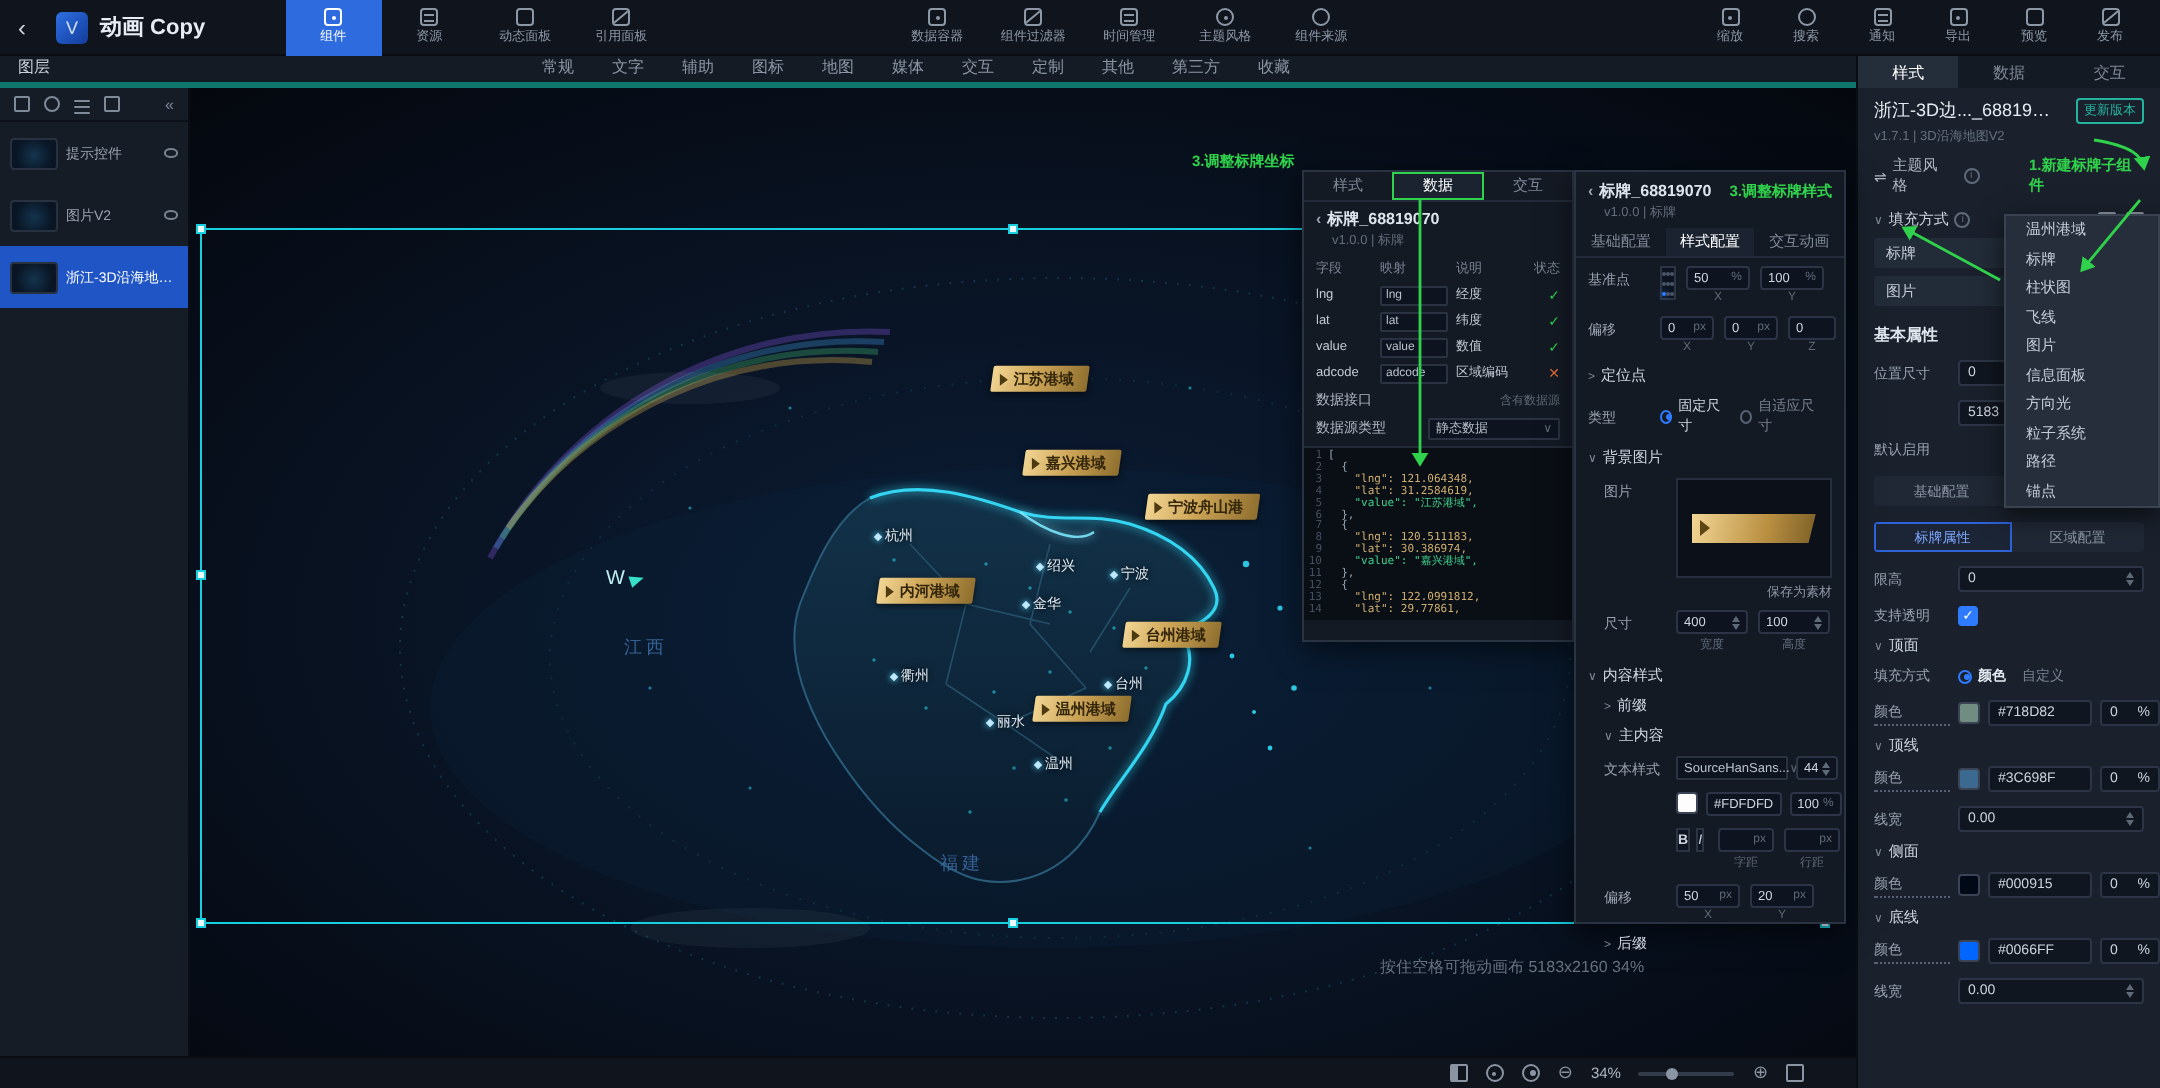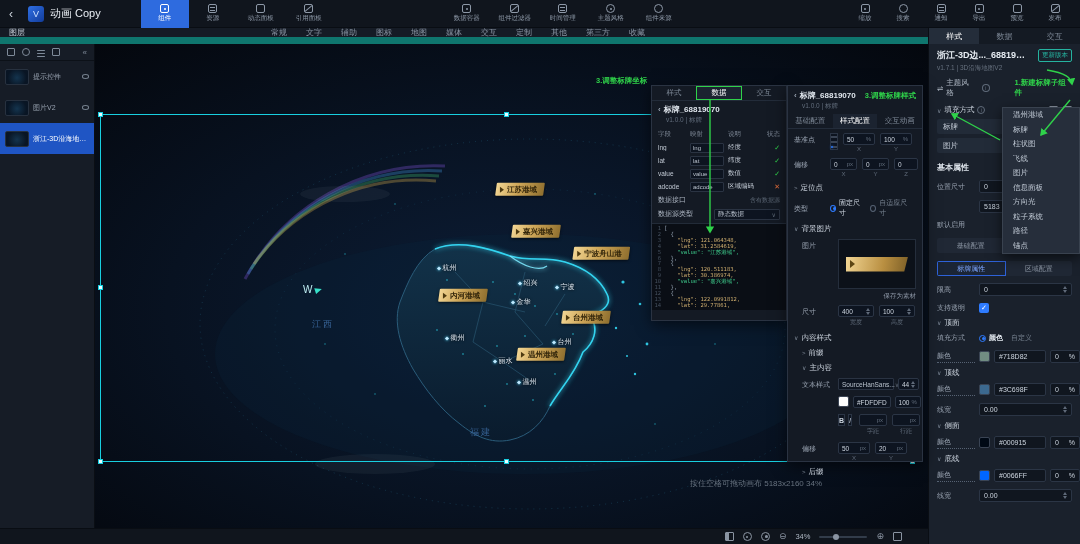--- a/index.html
+++ b/index.html
@@ -2,33 +2,33 @@
 <html><head>
 <meta charset="utf-8">
 <style>
 *{box-sizing:border-box;margin:0;padding:0}
 html,body{width:1080px;height:544px;overflow:hidden}
 body{position:relative;background:#0d1117;font-family:"Liberation Sans","DejaVu Sans",sans-serif;color:#a7b1bd;font-size:9px}
 
 #topbar{position:absolute;left:0;top:0;width:1080px;height:28px;background:#10151d;border-bottom:1px solid #090d13;display:flex;align-items:center;z-index:30}
 #topbar .back{width:22px;text-align:center;color:#cfd6df;font-size:12px;cursor:pointer}
 #topbar .logo{width:16px;height:16px;margin:0 6px;border-radius:3px;background:linear-gradient(135deg,#2f6fe4,#123c9a);display:flex;align-items:center;justify-content:center;color:#cfe2ff;font-size:9px}
-#topbar .title{color:#e8edf3;font-size:11px;font-weight:normal;margin-right:40px;white-space:nowrap}
+#topbar .title{color:#e8edf3;font-size:11px;font-weight:bold;margin-right:40px;white-space:nowrap}
 .tb-item{width:48px;height:28px;display:flex;flex-direction:column;align-items:center;justify-content:center;gap:1px;color:#8d98a7;font-size:6.5px;cursor:pointer}
 .tb-item.active{background:#2e6bdf;color:#fff}
 .tb-item .gi{width:9px;height:9px;border:1px solid currentColor;border-radius:2px;position:relative}
 .gi.gi-circle{border-radius:50%}
 .gi.gi-lines::before{content:"";position:absolute;left:1px;right:1px;top:2px;border-top:1px solid currentColor;box-shadow:0 3px 0 currentColor}
 .gi.gi-dot::before{content:"";position:absolute;left:2.5px;top:2.5px;width:2px;height:2px;background:currentColor;border-radius:50%}
 .gi.gi-slash::before{content:"";position:absolute;left:-1px;top:3px;width:9px;border-top:1px solid currentColor;transform:rotate(-40deg)}
 #tb-tools{display:flex;margin-left:110px}
 #tb-actions{display:flex;margin-left:auto;margin-right:6px}
 #tb-actions .tb-item{width:38px}
 
-#ribbon{position:absolute;left:0;top:28px;width:928px;height:16px;background:#151b25;border-bottom:7px solid #0f766e;display:flex;align-items:center;z-index:25}
+#ribbon{position:absolute;left:0;top:28px;width:928px;height:16px;background:#151b25;border-bottom:3px solid #0f766e;display:flex;align-items:flex-start;z-index:25}
 #ribbon .layers-lbl{width:95px;padding-left:9px;color:#c7cfd9;font-size:8px}
 #ribbon .cats{display:flex;gap:19px;margin-left:176px}
 #ribbon .cat{color:#8b96a5;font-size:8px;cursor:pointer;white-space:nowrap}
 
 #sidebar{position:absolute;left:0;top:44px;width:95px;height:484px;background:#161c26;border-right:1px solid #0a0e14;z-index:20}
 #sidebar .s-tools{height:17px;display:flex;align-items:center;gap:7px;padding:0 7px;border-bottom:1px solid #0c1118}
 .s-ic{width:8px;height:8px;border:1px solid #7e8a99;border-radius:1px;cursor:pointer}
 .s-ic.round{border-radius:50%}
 .s-ic.bars{border:none;border-top:1px solid #7e8a99;box-shadow:0 3px 0 #7e8a99,0 6px 0 #7e8a99;height:1px;margin-top:-4px}
 #sidebar .collapse{margin-left:auto;color:#7e8a99;font-size:8px;cursor:pointer}
@@ -116,21 +116,21 @@
 .stp b{width:0;height:0;border-left:2.5px solid transparent;border-right:2.5px solid transparent;display:block}
 .stp .up{border-bottom:3px solid #5f6a79}
 .stp .dn{border-top:3px solid #5f6a79}
 
 #inspector{position:absolute;left:928px;top:28px;width:152px;height:516px;background:#1a212c;border-left:1px solid #0a0e14;z-index:20}
 #insp-tabs{display:flex;height:16px;background:#141a23}
 #insp-tabs .itab{flex:1;display:flex;align-items:center;justify-content:center;font-size:8px;color:#7e8997;cursor:pointer}
 #insp-tabs .itab.on{background:#242d3a;color:#fff}
 .insp-body{padding:5px 8px;height:500px;overflow:hidden}
 .ititle-row{display:flex;align-items:center;justify-content:space-between}
-.ititle{font-size:9px;font-weight:bold;color:#e6ecf2;white-space:nowrap;overflow:hidden;text-overflow:ellipsis;max-width:92px}
+.ititle{font-size:9px;font-weight:normal;color:#e6ecf2;white-space:nowrap;overflow:hidden;text-overflow:ellipsis;max-width:92px}
 .updbtn{font-size:6.5px;color:#25b3a0;border:1px solid #25b3a0;border-radius:2px;padding:1px 3px;cursor:pointer;white-space:nowrap}
 .iver{font-size:6.5px;color:#66707e;margin-top:2px}
 .itheme{display:flex;align-items:center;gap:3px;margin-top:5px;font-size:7.5px;color:#aeb7c3}
 .itheme .note{margin-left:22px}
 .isec{display:flex;align-items:center;margin-top:7px;font-size:7.5px;color:#cdd5df}
 .isec .ric{margin-left:auto;display:flex;gap:5px}
 .mini-ic{width:9px;height:9px;border:1px solid #8a94a2;border-radius:1px;position:relative;cursor:pointer}
 .mini-ic.plus::before{content:"";position:absolute;left:1.5px;top:3.5px;width:4px;border-top:1px solid #8a94a2}
 .mini-ic.plus::after{content:"";position:absolute;left:3.5px;top:1.5px;height:4px;border-left:1px solid #8a94a2}
 .subitem{height:15px;background:#222b38;border-radius:2px;display:flex;align-items:center;padding-left:6px;font-size:7.5px;color:#c3cbd6;margin-top:4px;cursor:pointer}

